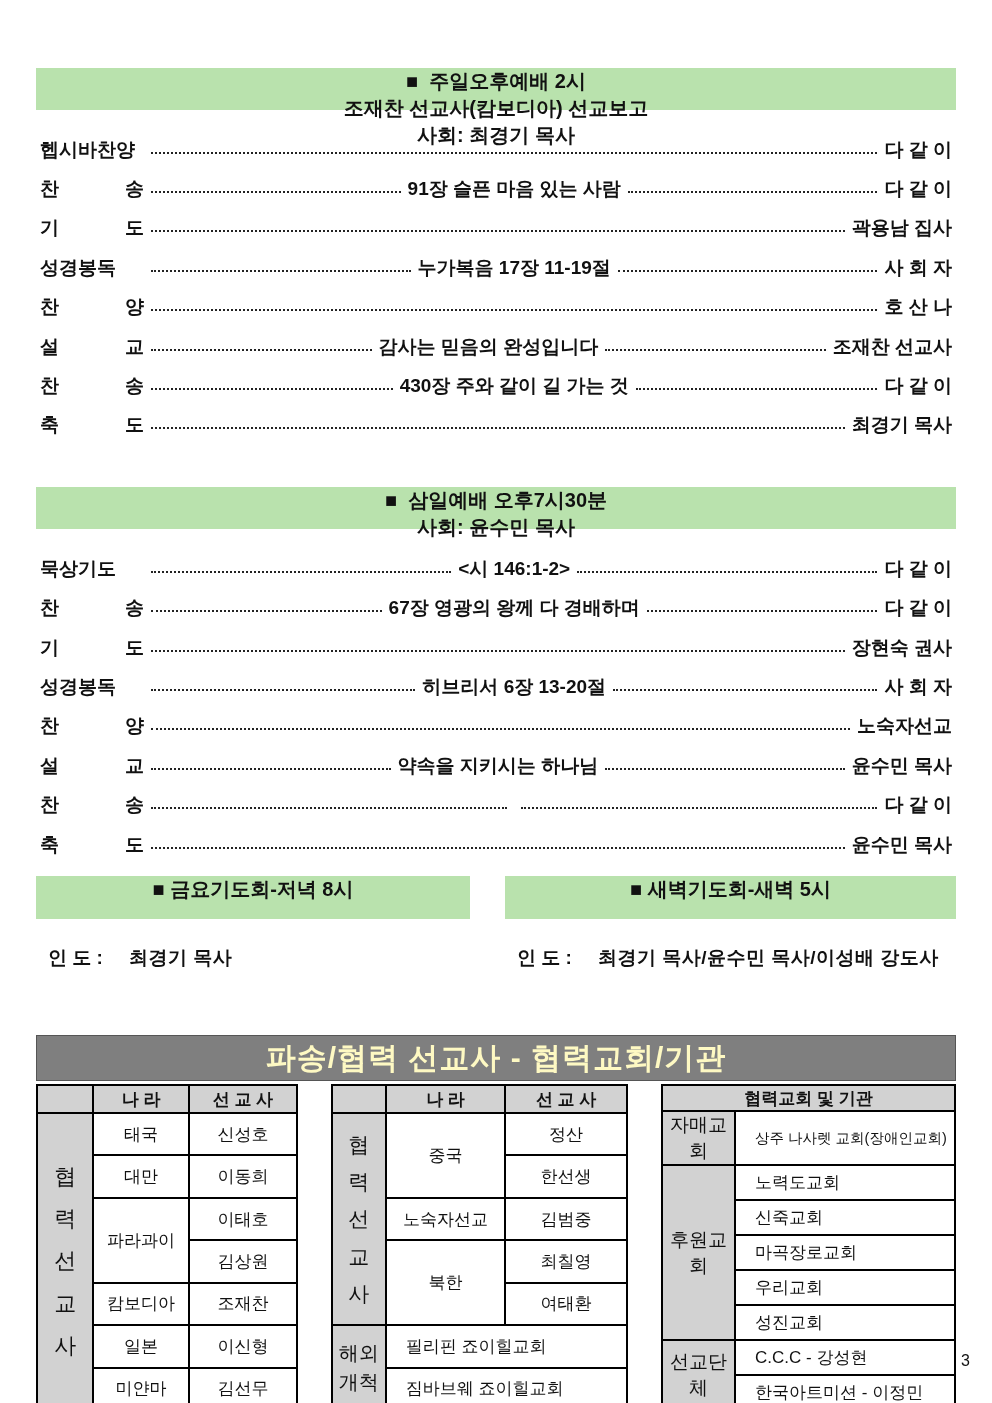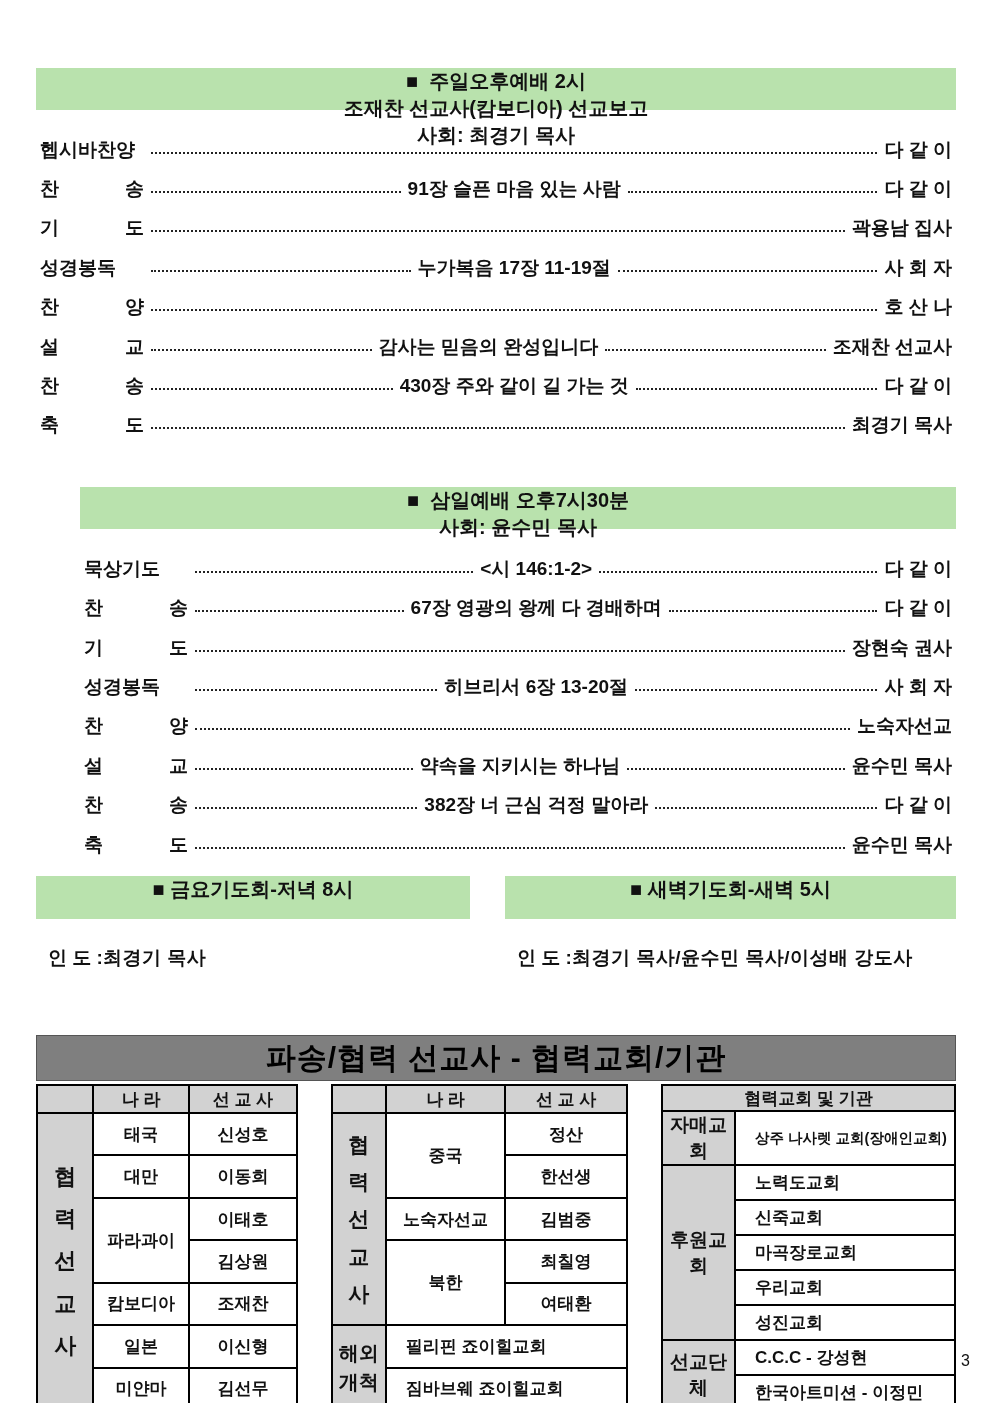--- a/index.html
+++ b/index.html
@@ -34,43 +34,43 @@
 
   
   .rows{padding:20px 4px 0 4px;}
   .srow{display:flex;align-items:center;height:39.4px;font-size:19px;}
   .rlabel{width:104px;text-align:justify;text-align-last:justify;flex:none;}
   .leader{flex:1 1 0;height:0;border-bottom:2.2px dotted #222;margin:0 7px;position:relative;top:3px;}
   .rcenter{white-space:nowrap;}
   .rcenter:empty{display:none;}
   .rname{white-space:nowrap;text-align:right;flex:none;}
 
-  .sec2{margin-top:42px;margin-left:44px;}
+  .sec2{margin-top:42px;}
 
   
   .prayer-wrap{display:flex;justify-content:space-between;margin-top:12px;}
   .prayer-col-a{width:434px;}
   .prayer-col-b{width:451px;}
   .prayer-col .bar{height:43px;}
-  .lead-line{margin-top:26px;padding-left:12px;font-size:19px;white-space:nowrap;display:flex;}
+  .lead-line{margin-top:26px;padding-left:12px;font-size:19px;white-space:nowrap;display:flex;gap:26px;}
   .lead-line .lead-val{letter-spacing:.5px;}
 
   
   .mission{margin-top:64px;}
   .m-title{
     background:var(--title-gray);
-    color:#000000;
+    color:#fef9c3;
     height:46px;
     display:flex;align-items:center;justify-content:center;
     font-size:30px;letter-spacing:1px;
     border:1px solid #555;
   }
   .m-body{display:flex;margin-top:3px;gap:33px;}
   table{border-collapse:collapse;table-layout:fixed;}
-  td,th{border:2px solid #000;padding:0;vertical-align:middle;text-align:center;font-weight:700;}
+  td,th{border:2px solid #000;padding:0;vertical-align:middle;text-align:center;font-weight:400;}
   .m-body table{font-size:17px;}
   th.hcell{height:26px;background:var(--cell-gray);font-size:17px;font-weight:700;}
   th.hblank{background:var(--cell-gray);}
   td.vlabel{white-space:pre-line;font-size:22px;line-height:1.92;background:var(--cell-gray);}
   td.vlabel-mid{white-space:pre-line;font-size:21px;line-height:1.78;background:var(--cell-gray);}
   td.glabel2{white-space:pre-line;font-size:20px;line-height:1.45;background:var(--cell-gray);}
   td.cat{background:var(--cell-gray);font-size:19px;}
   .t-left td{height:40px;}
   .t-mid td{height:40px;}
   .t-right td{height:35px;}
@@ -186,21 +186,20 @@
       <div class="srow">
           <span class="rlabel">설 교</span>
           <span class="leader"></span>
           <span class="rcenter">약속을 지키시는 하나님</span>
           <span class="leader"></span>
           <span class="rname">윤수민 목사</span>
         </div>
       <div class="srow">
           <span class="rlabel">찬 송</span>
           <span class="leader"></span>
-          <span class="rcenter">382장 너 근심 걱정 말아라</span>
           <span class="leader"></span>
           <span class="rname">다 같 이</span>
         </div>
       <div class="srow">
           <span class="rlabel">축 도</span>
           <span class="leader"></span>
           <span class="rname">윤수민 목사</span>
         </div>
     </div>
   </section>

